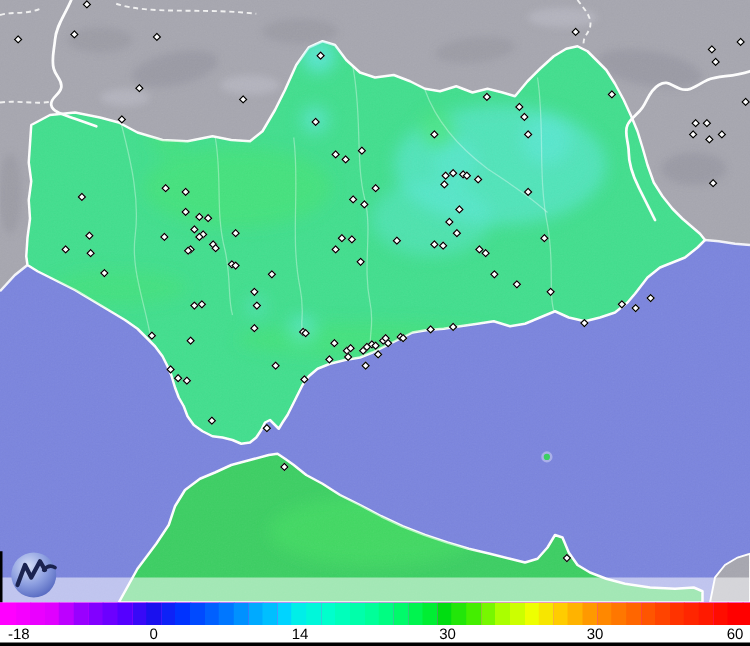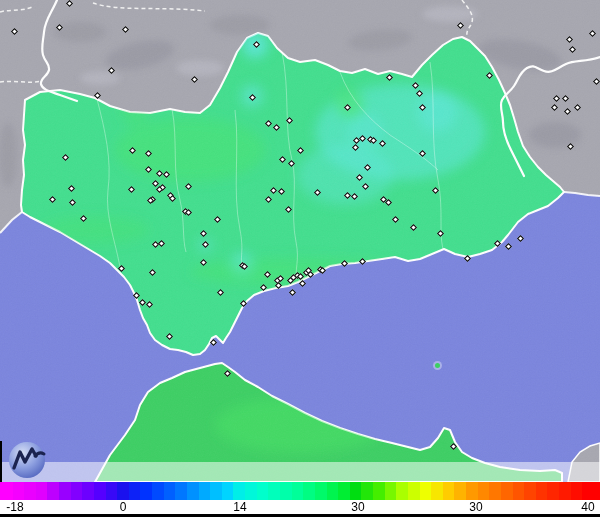--- a/index.html
+++ b/index.html
@@ -334,17 +334,17 @@
       <div class="seg" style="left: 570.755px; width: 12.23px; background: rgb(255, 13, 0);"></div>
       <div class="seg" style="left: 582.385px; width: 12.23px; background: rgb(255, 0, 0);"></div>
       <div class="seg" style="left: 594.015px; width: 12.23px; background: rgb(255, 0, 0);"></div>
     </div>
   <div id="tickrow">
       <span class="tick" style="left: 15px;">-18</span>
       <span class="tick" style="left: 123px;">0</span>
       <span class="tick" style="left: 240px;">14</span>
       <span class="tick" style="left: 358px;">30</span>
       <span class="tick" style="left: 476px;">30</span>
-      <span class="tick" style="left: 588px;">40</span>
+      <span class="tick" style="left: 588px;">60</span>
     </div>
   <div id="blackbar"></div>
 
 </div>
 
 </body></html>

